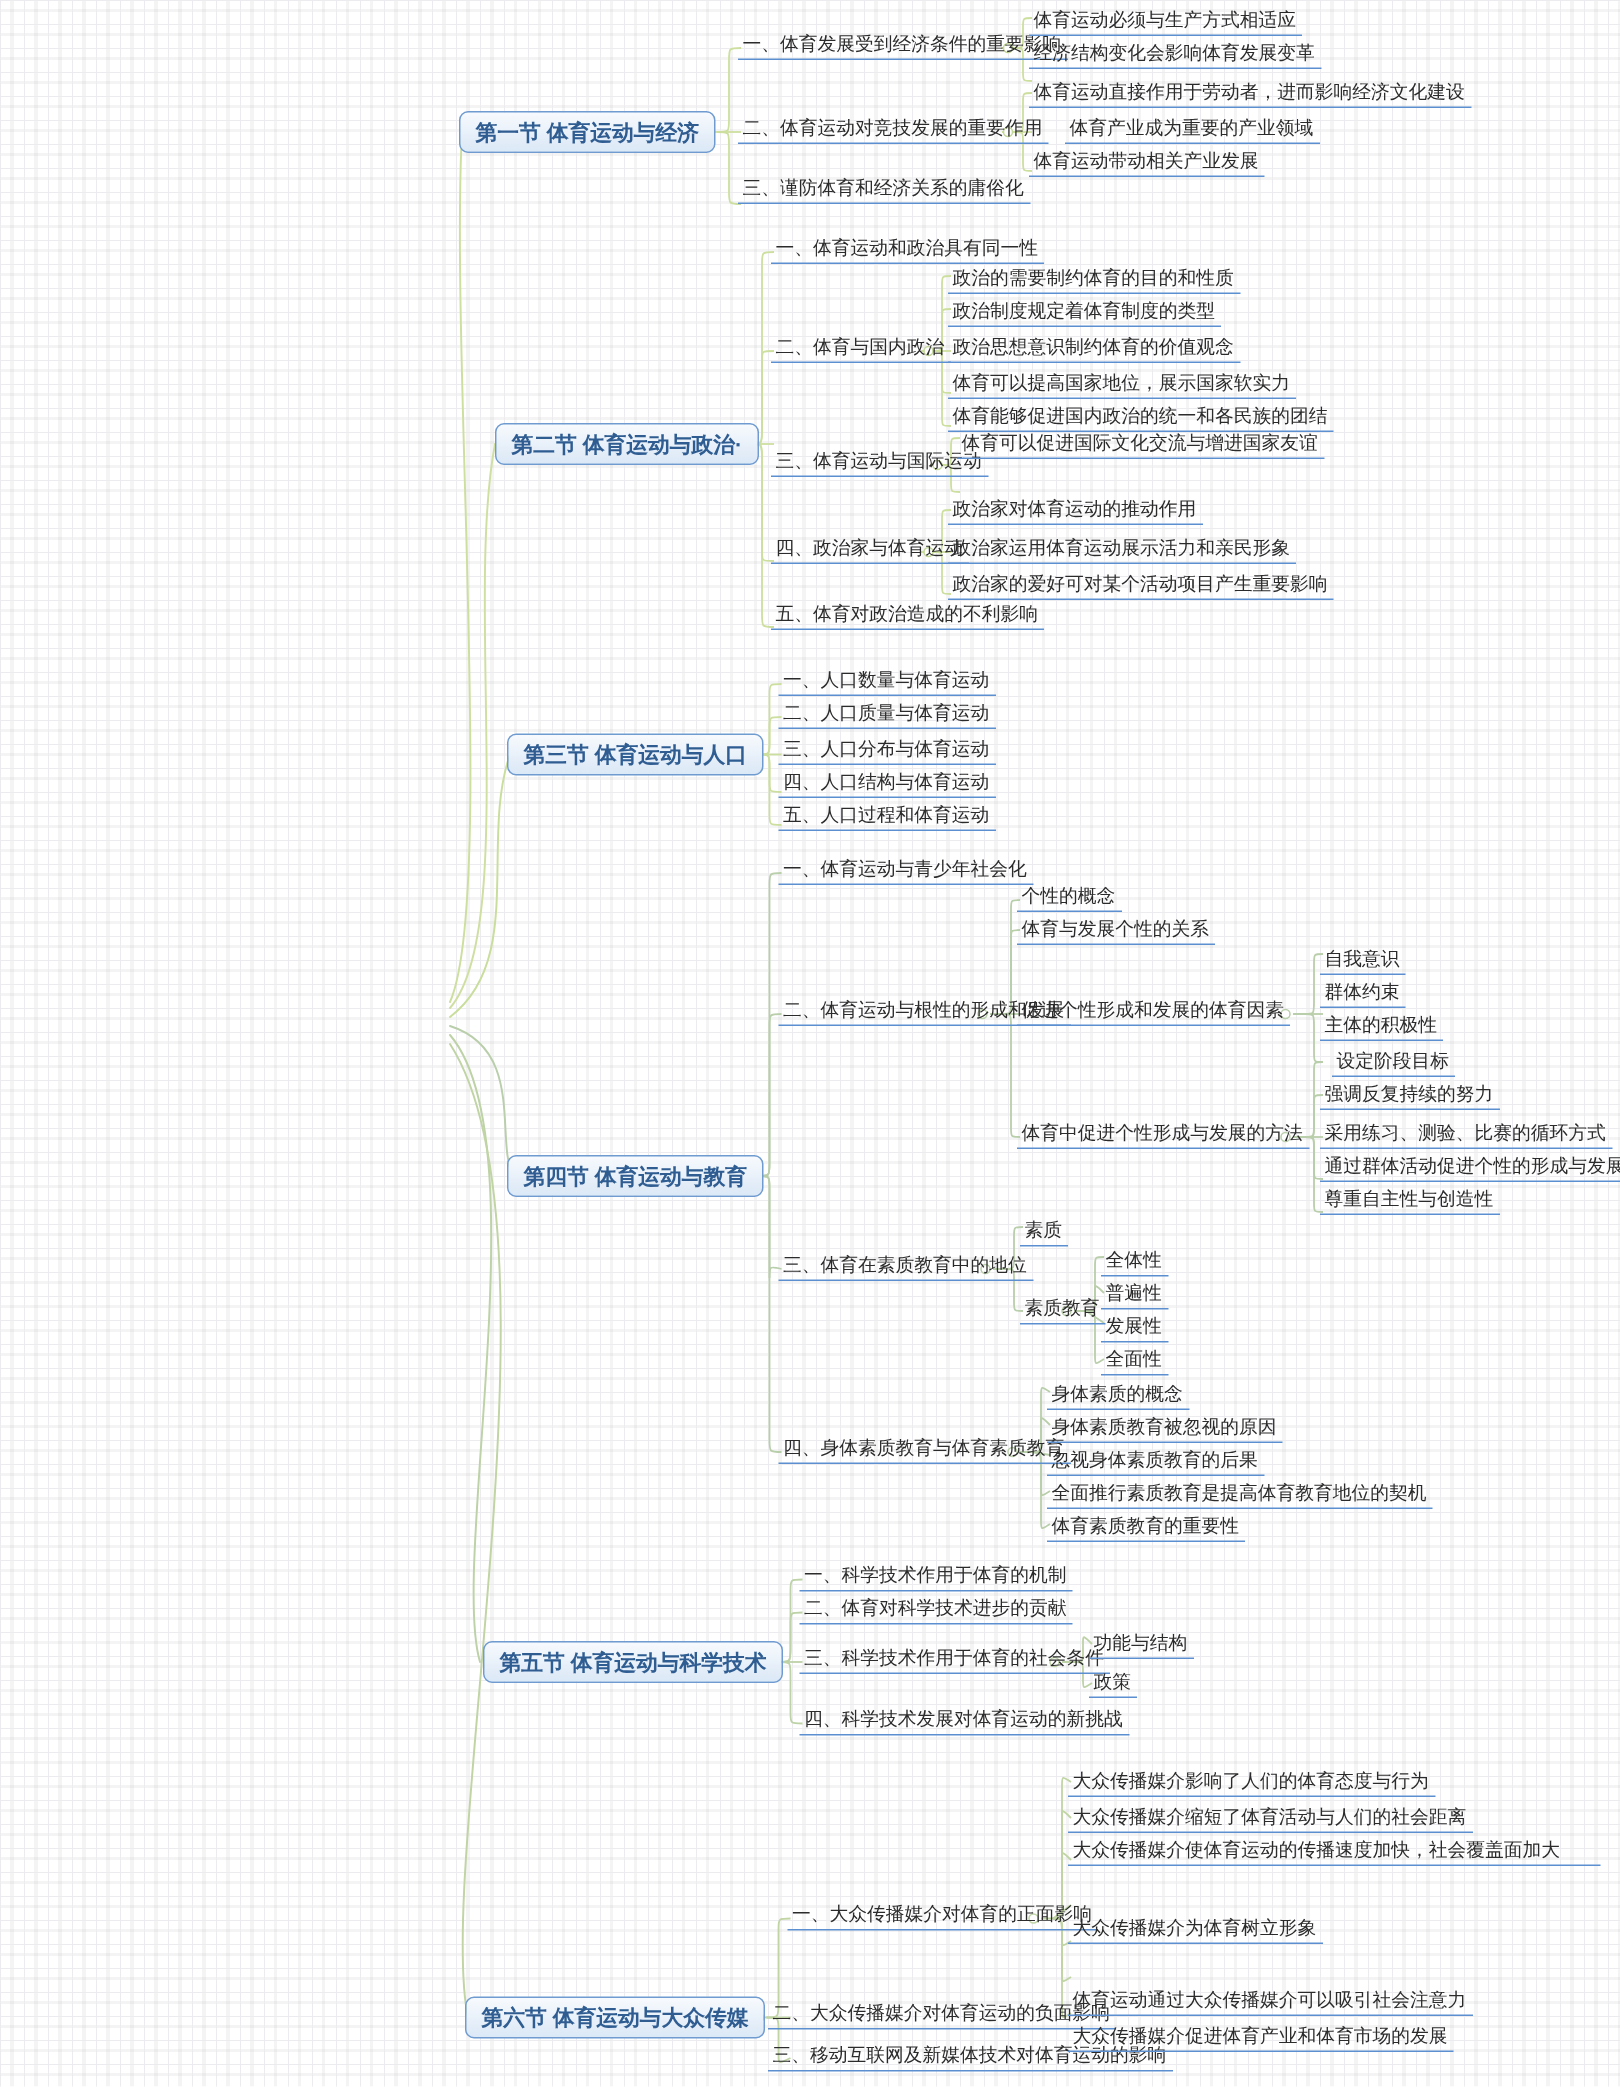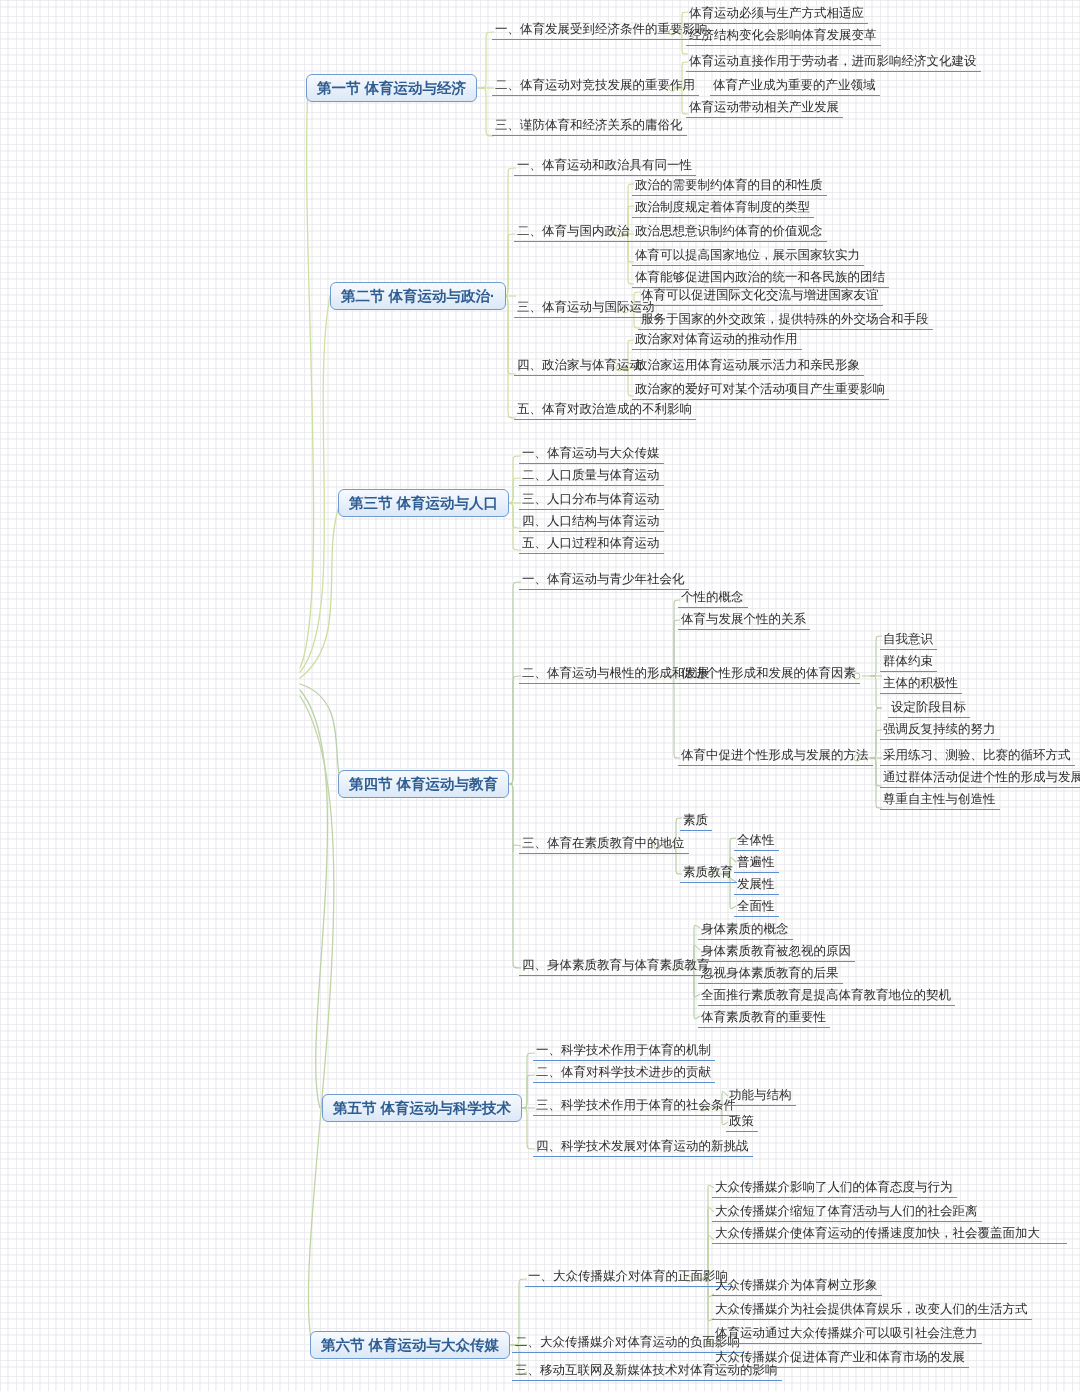--- a/index.html
+++ b/index.html
@@ -246,29 +246,28 @@
   <div class="node leaf" style="left:514px;top:355px;">四、政治家与体育运动</div>
   <div class="node leaf" style="left:514px;top:399px;">五、体育对政治造成的不利影响</div>
 
   <div class="node leaf" style="left:632px;top:175px;">政治的需要制约体育的目的和性质</div>
   <div class="node leaf" style="left:632px;top:197px;">政治制度规定着体育制度的类型</div>
   <div class="node leaf" style="left:632px;top:221px;">政治思想意识制约体育的价值观念</div>
   <div class="node leaf" style="left:632px;top:245px;">体育可以提高国家地位，展示国家软实力</div>
   <div class="node leaf" style="left:632px;top:267px;">体育能够促进国内政治的统一和各民族的团结</div>
 
   <div class="node leaf" style="left:638px;top:285px;">体育可以促进国际文化交流与增进国家友谊</div>
-  <div class="node leaf" style="left:638px;top:309px;">服务于国家的外交政策，提供特殊的外交场合和手段</div>
 
   <div class="node leaf" style="left:632px;top:329px;">政治家对体育运动的推动作用</div>
   <div class="node leaf" style="left:632px;top:355px;">政治家运用体育运动展示活力和亲民形象</div>
   <div class="node leaf" style="left:632px;top:379px;">政治家的爱好可对某个活动项目产生重要影响</div>
 
   <div class="node sec" style="left:338px;top:489px;">第三节 体育运动与人口</div>
 
-  <div class="node leaf" style="left:519px;top:443px;">一、体育运动与大众传媒</div>
+  <div class="node leaf" style="left:519px;top:443px;">一、人口数量与体育运动</div>
   <div class="node leaf" style="left:519px;top:465px;">二、人口质量与体育运动</div>
   <div class="node leaf" style="left:519px;top:489px;">三、人口分布与体育运动</div>
   <div class="node leaf" style="left:519px;top:511px;">四、人口结构与体育运动</div>
   <div class="node leaf" style="left:519px;top:533px;">五、人口过程和体育运动</div>
 
   <div class="node sec" style="left:338px;top:770px;">第四节 体育运动与教育</div>
 
   <div class="node leaf" style="left:519px;top:569px;">一、体育运动与青少年社会化</div>
   <div class="node leaf" style="left:519px;top:663px;">二、体育运动与根性的形成和发展</div>
   <div class="node leaf" style="left:519px;top:833px;">三、体育在素质教育中的地位</div>
@@ -316,17 +315,16 @@
   <div class="node sec" style="left:310px;top:1331px;">第六节 体育运动与大众传媒</div>
 
   <div class="node leaf" style="left:525px;top:1266px;">一、大众传播媒介对体育的正面影响</div>
   <div class="node leaf" style="left:512px;top:1332px;">二、大众传播媒介对体育运动的负面影响</div>
   <div class="node leaf" style="left:512px;top:1360px;">三、移动互联网及新媒体技术对体育运动的影响</div>
 
   <div class="node leaf" style="left:712px;top:1177px;">大众传播媒介影响了人们的体育态度与行为</div>
   <div class="node leaf" style="left:712px;top:1201px;">大众传播媒介缩短了体育活动与人们的社会距离</div>
   <div class="node leaf wrap" style="left:712px;top:1223px;width:355px;">大众传播媒介使体育运动的传播速度加快，社会覆盖面加大</div>
   <div class="node leaf" style="left:712px;top:1275px;">大众传播媒介为体育树立形象</div>
-  <div class="node leaf" style="left:712px;top:1299px;">大众传播媒介为社会提供体育娱乐，改变人们的生活方式</div>
   <div class="node leaf" style="left:712px;top:1323px;">体育运动通过大众传播媒介可以吸引社会注意力</div>
   <div class="node leaf" style="left:712px;top:1347px;">大众传播媒介促进体育产业和体育市场的发展</div>
 
 </div>
 
 </body></html>

